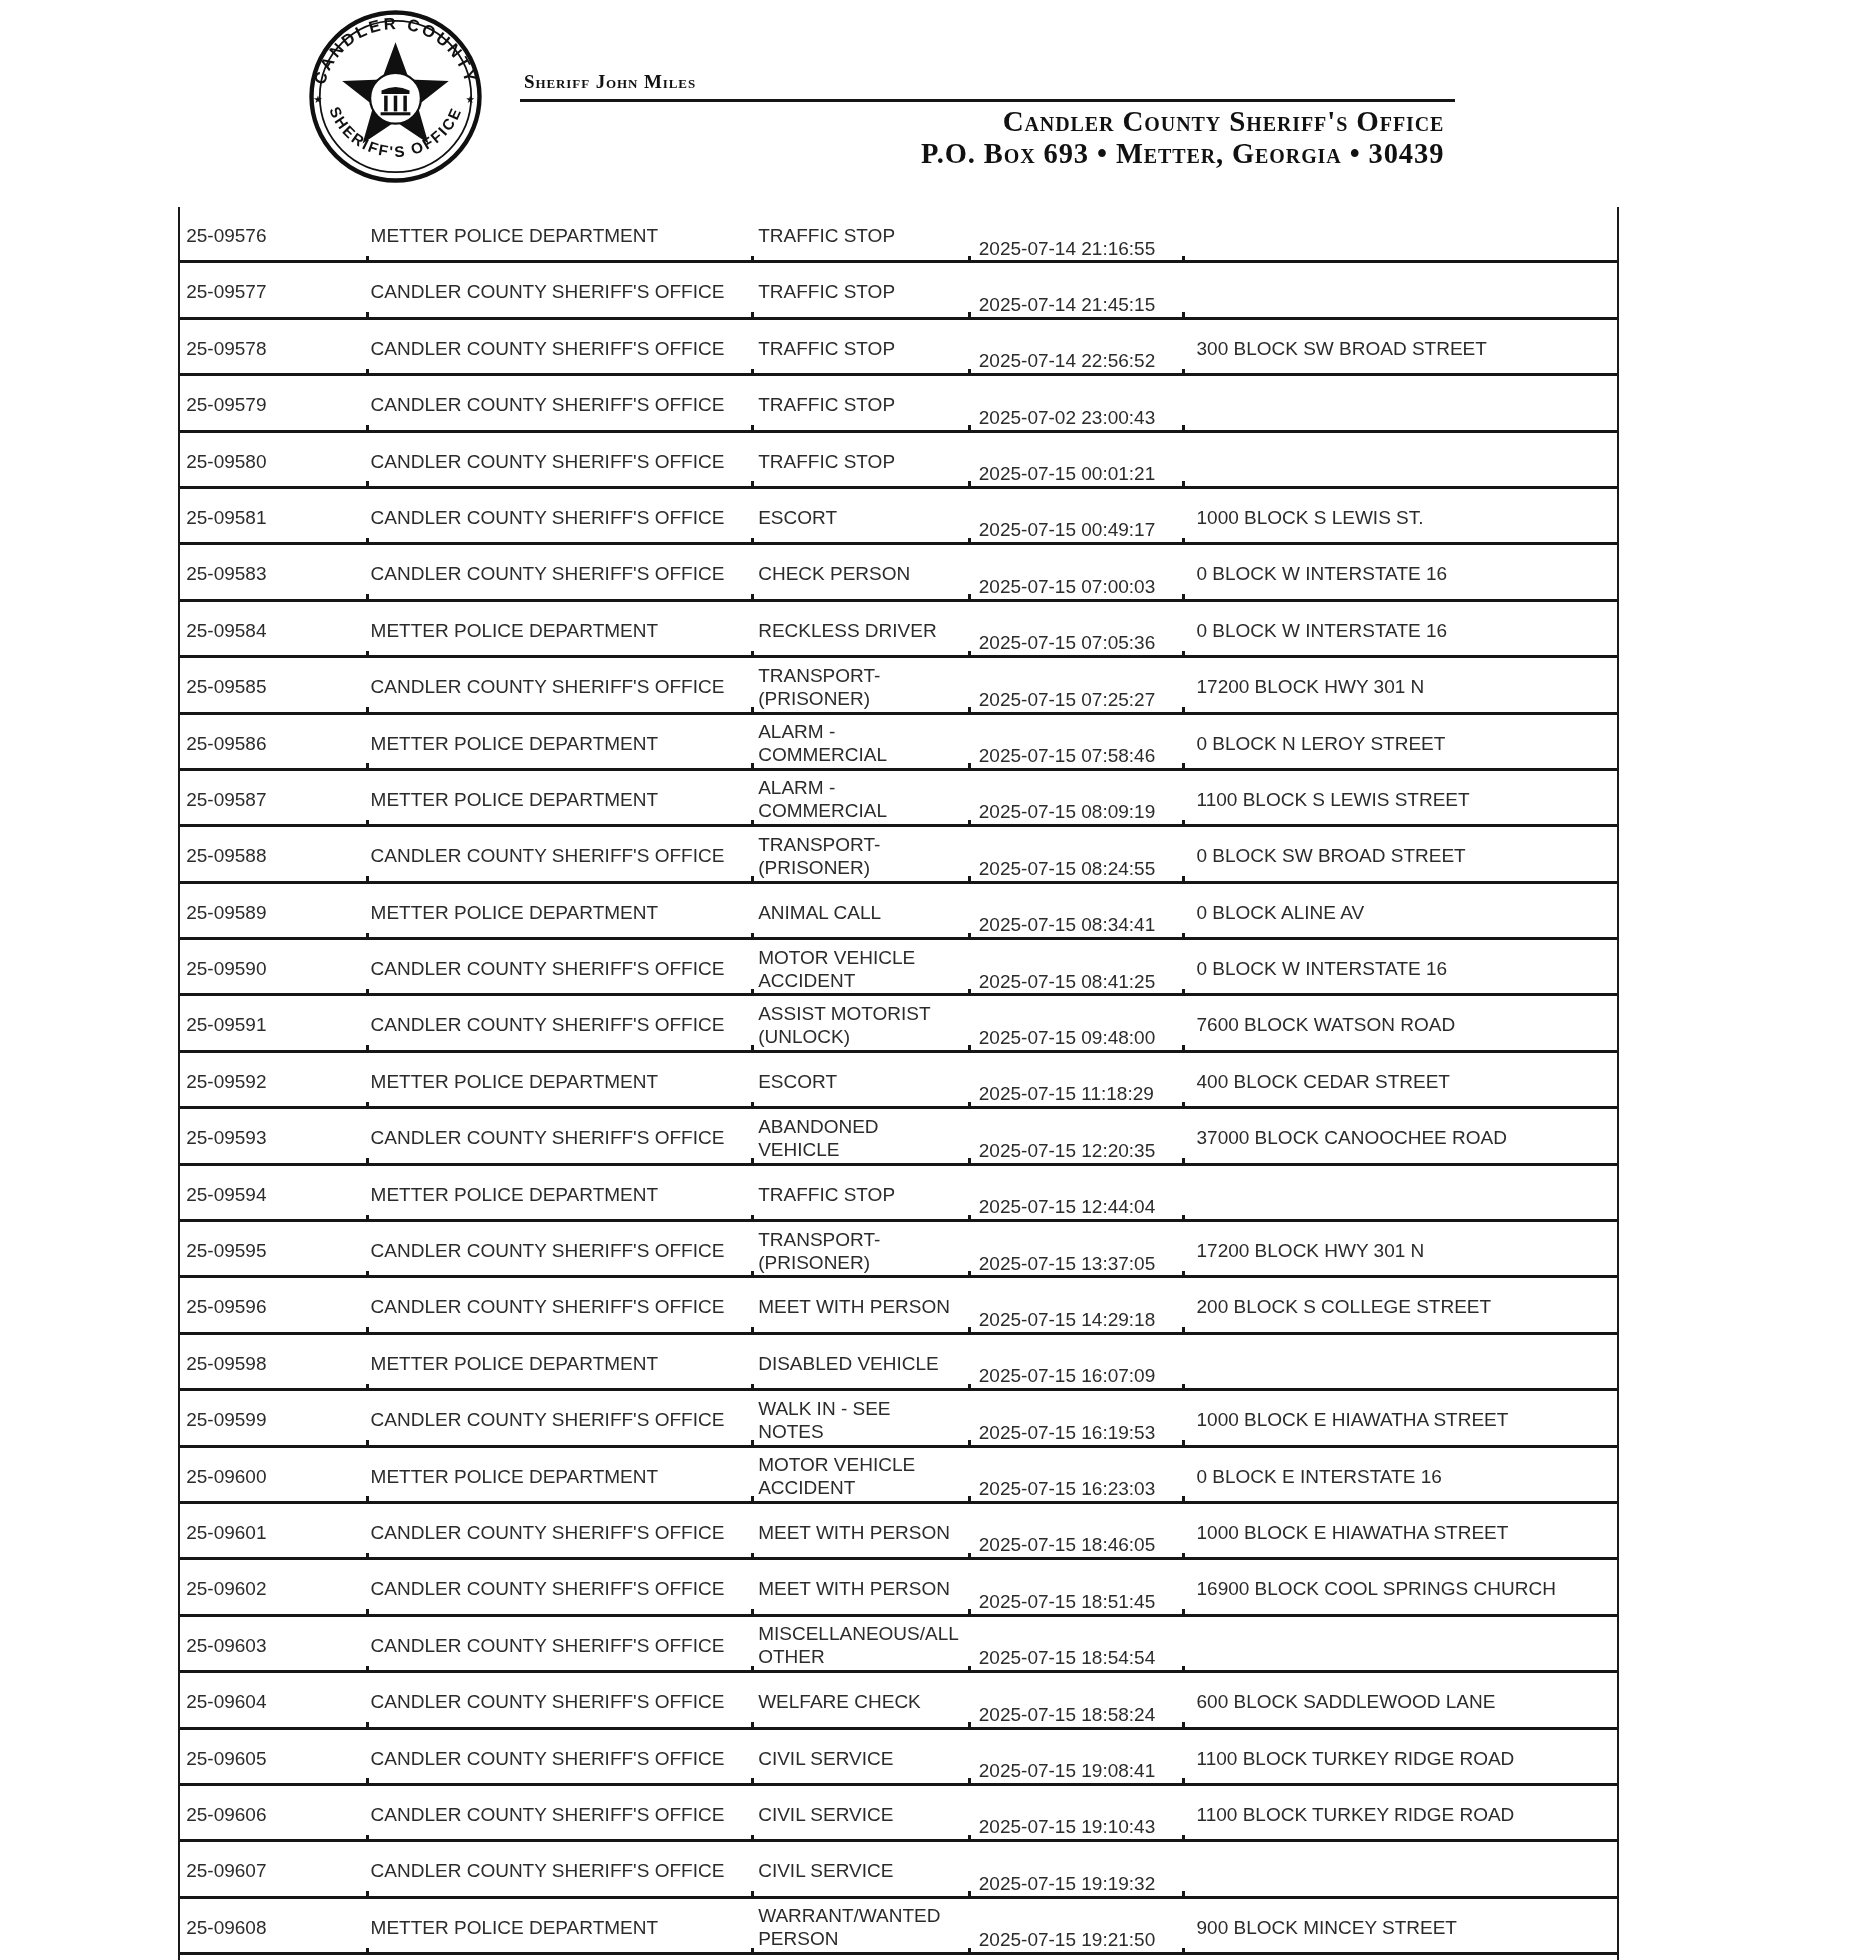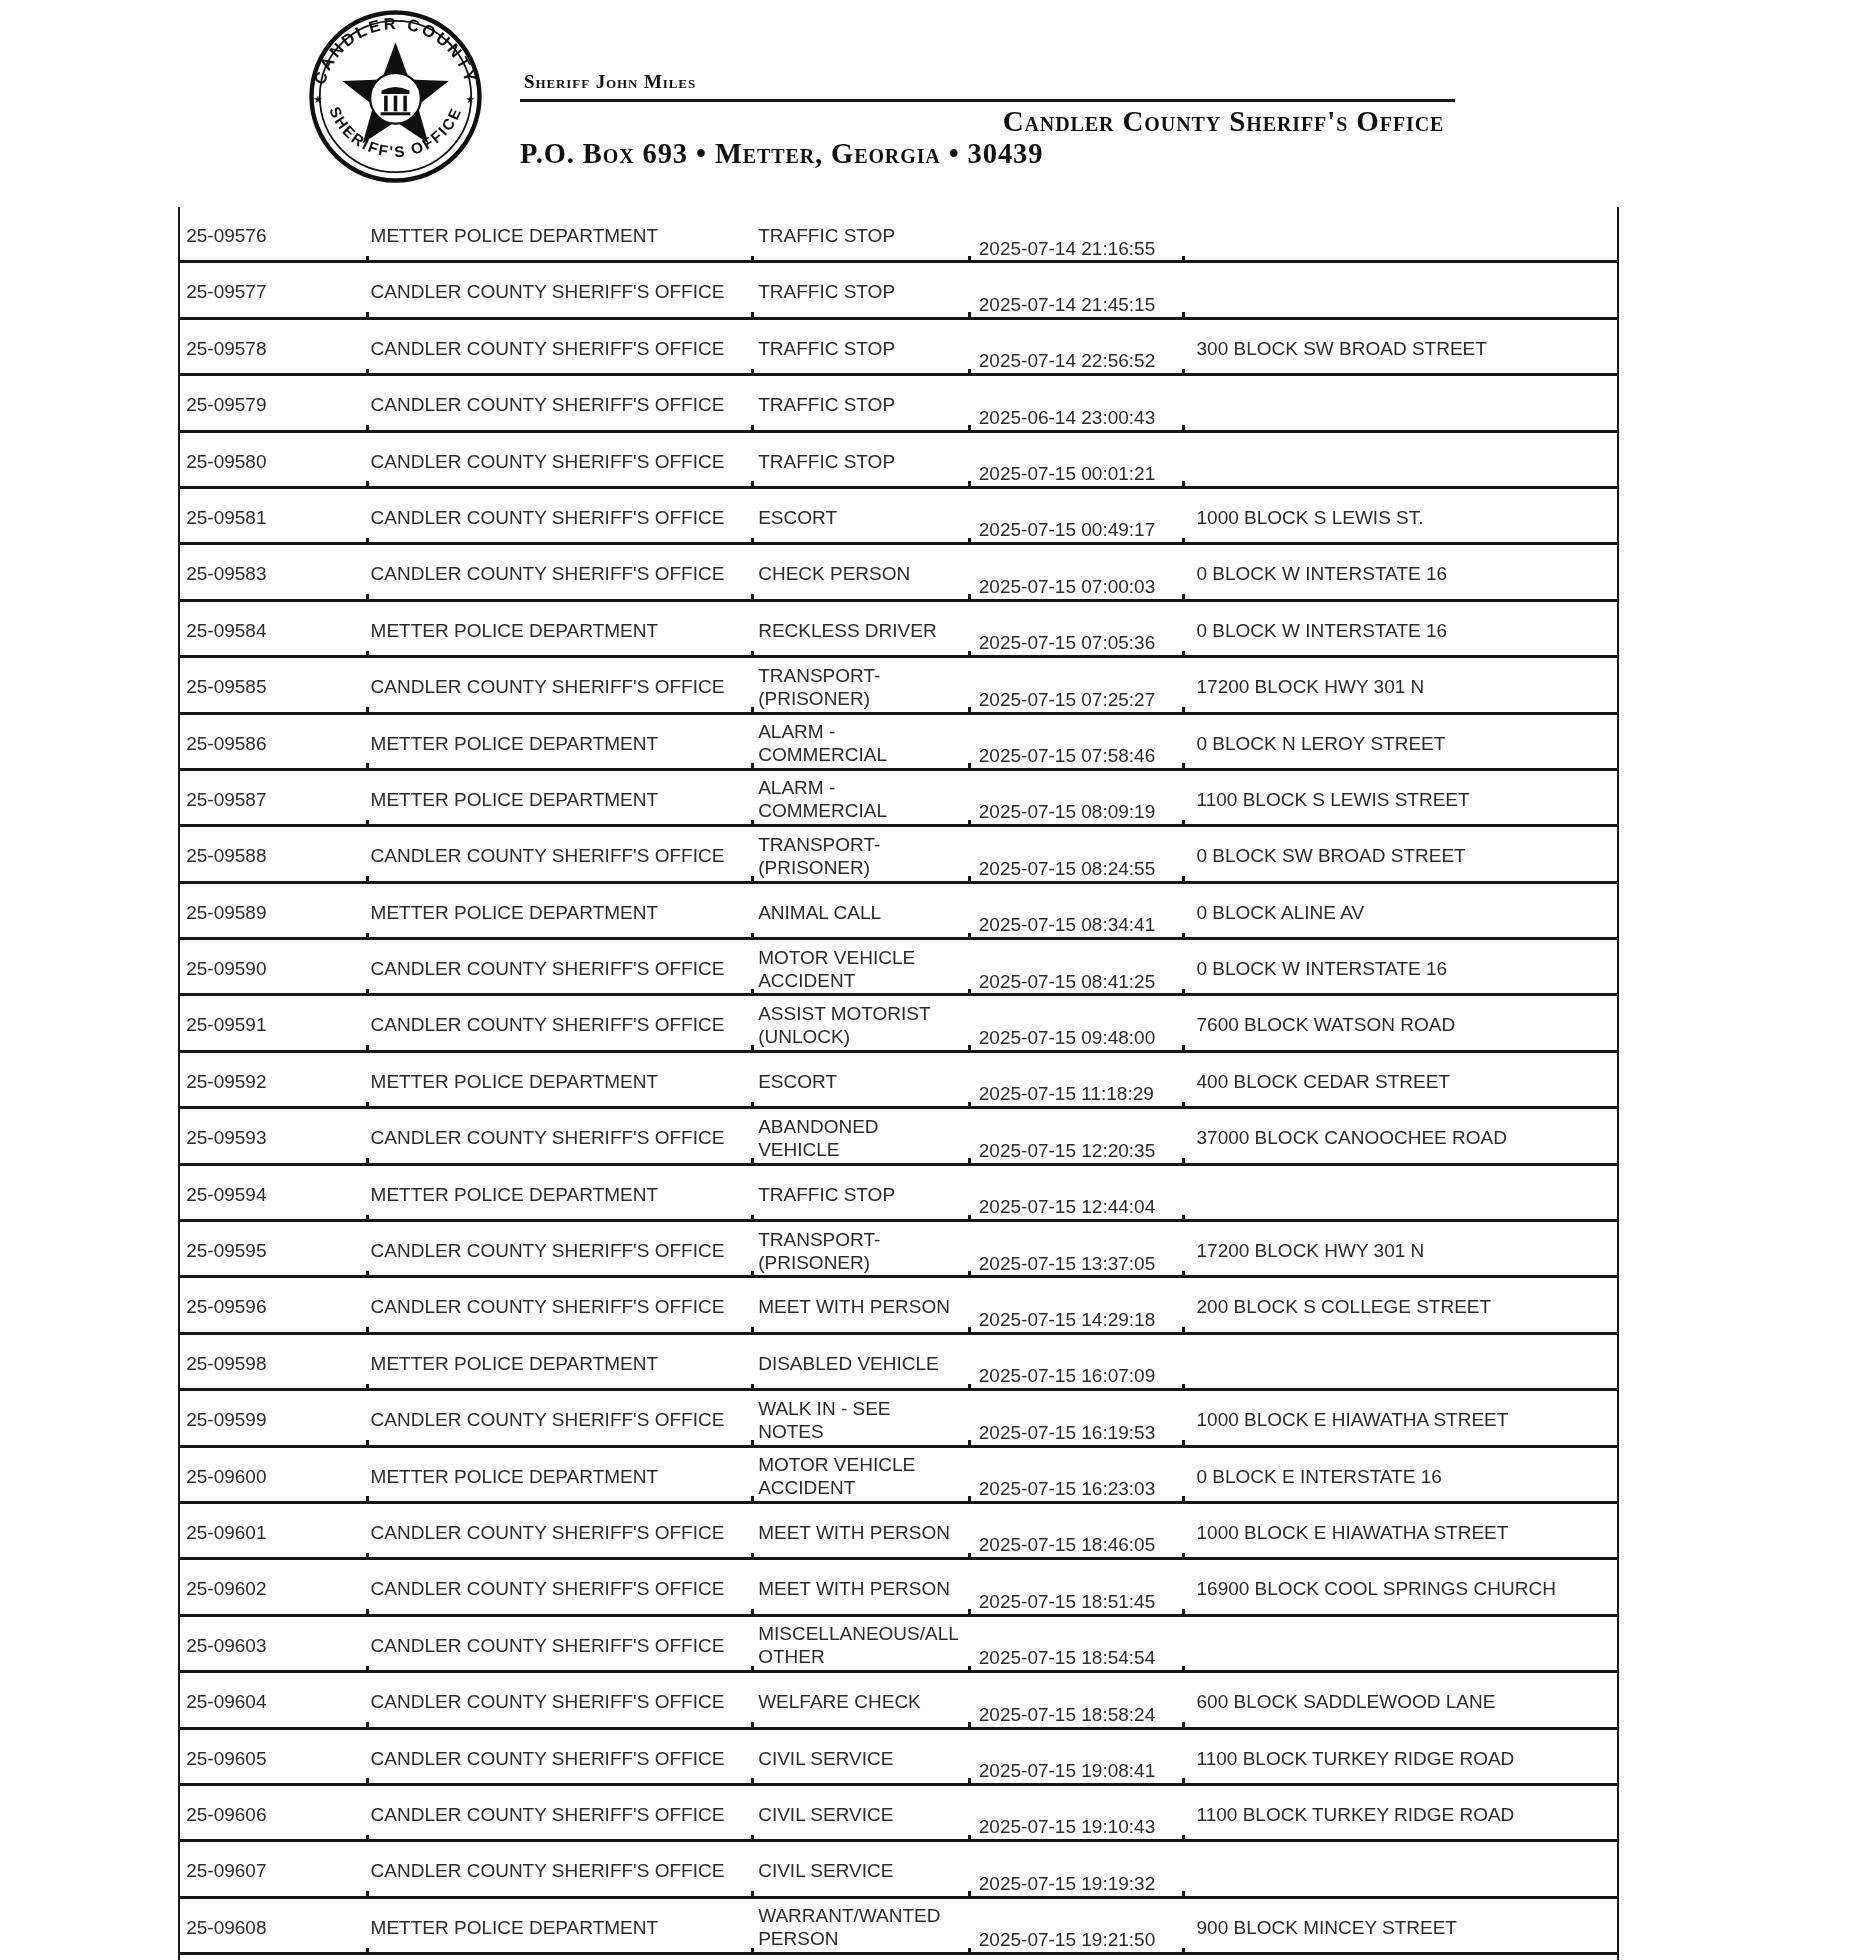--- a/index.html
+++ b/index.html
@@ -14,21 +14,21 @@
     font-family:"Liberation Serif", serif; font-variant:small-caps; font-weight:bold;
     font-size:19px; line-height:32px; letter-spacing:0.9px; margin-left:4px;
   }
   .hdr-rule { height:3.6px; background:#161616; margin-top:0.9px; }
   .office-name {
     font-family:"Liberation Serif", serif; font-variant:small-caps; font-weight:bold;
     font-size:29px; line-height:33px; letter-spacing:0.9px; text-align:right; padding-right:10.7px; margin-top:2.7px;
   }
   .office-address {
     font-family:"Liberation Serif", serif; font-variant:small-caps; font-weight:bold;
-    font-size:28.5px; line-height:32px; letter-spacing:0.9px; padding-right:10.7px;
+    font-size:28.5px; line-height:32px; letter-spacing:0.9px; text-align:right; padding-right:10.7px;
   }
   
   .calls-table {
     position:absolute; left:178px; top:207px; width:1441px; box-sizing:border-box;
     border-left:2.7px solid #1a1a1a; border-right:2.7px solid #1a1a1a;
   }
   .row {
     position:relative; display:flex; align-items:center;
     min-height:41px; border-bottom:3.6px solid #161616; background:#fff;
   }
@@ -118,21 +118,21 @@
       <span class="tick t1"></span>
       <span class="tick t2"></span>
       <span class="tick t3"></span>
       <span class="tick t4"></span>
     </div>
 
     <div class="row">
       <div class="cell c-case">25-09579</div>
       <div class="cell c-agency">CANDLER COUNTY SHERIFF'S OFFICE</div>
       <div class="cell c-type">TRAFFIC STOP</div>
-      <div class="cell c-datetime">2025-06-14 23:00:43</div>
+      <div class="cell c-datetime">2025-07-02 23:00:43</div>
       <div class="cell c-location"></div>
       <span class="tick t1"></span>
       <span class="tick t2"></span>
       <span class="tick t3"></span>
       <span class="tick t4"></span>
     </div>
 
     <div class="row">
       <div class="cell c-case">25-09580</div>
       <div class="cell c-agency">CANDLER COUNTY SHERIFF'S OFFICE</div>

